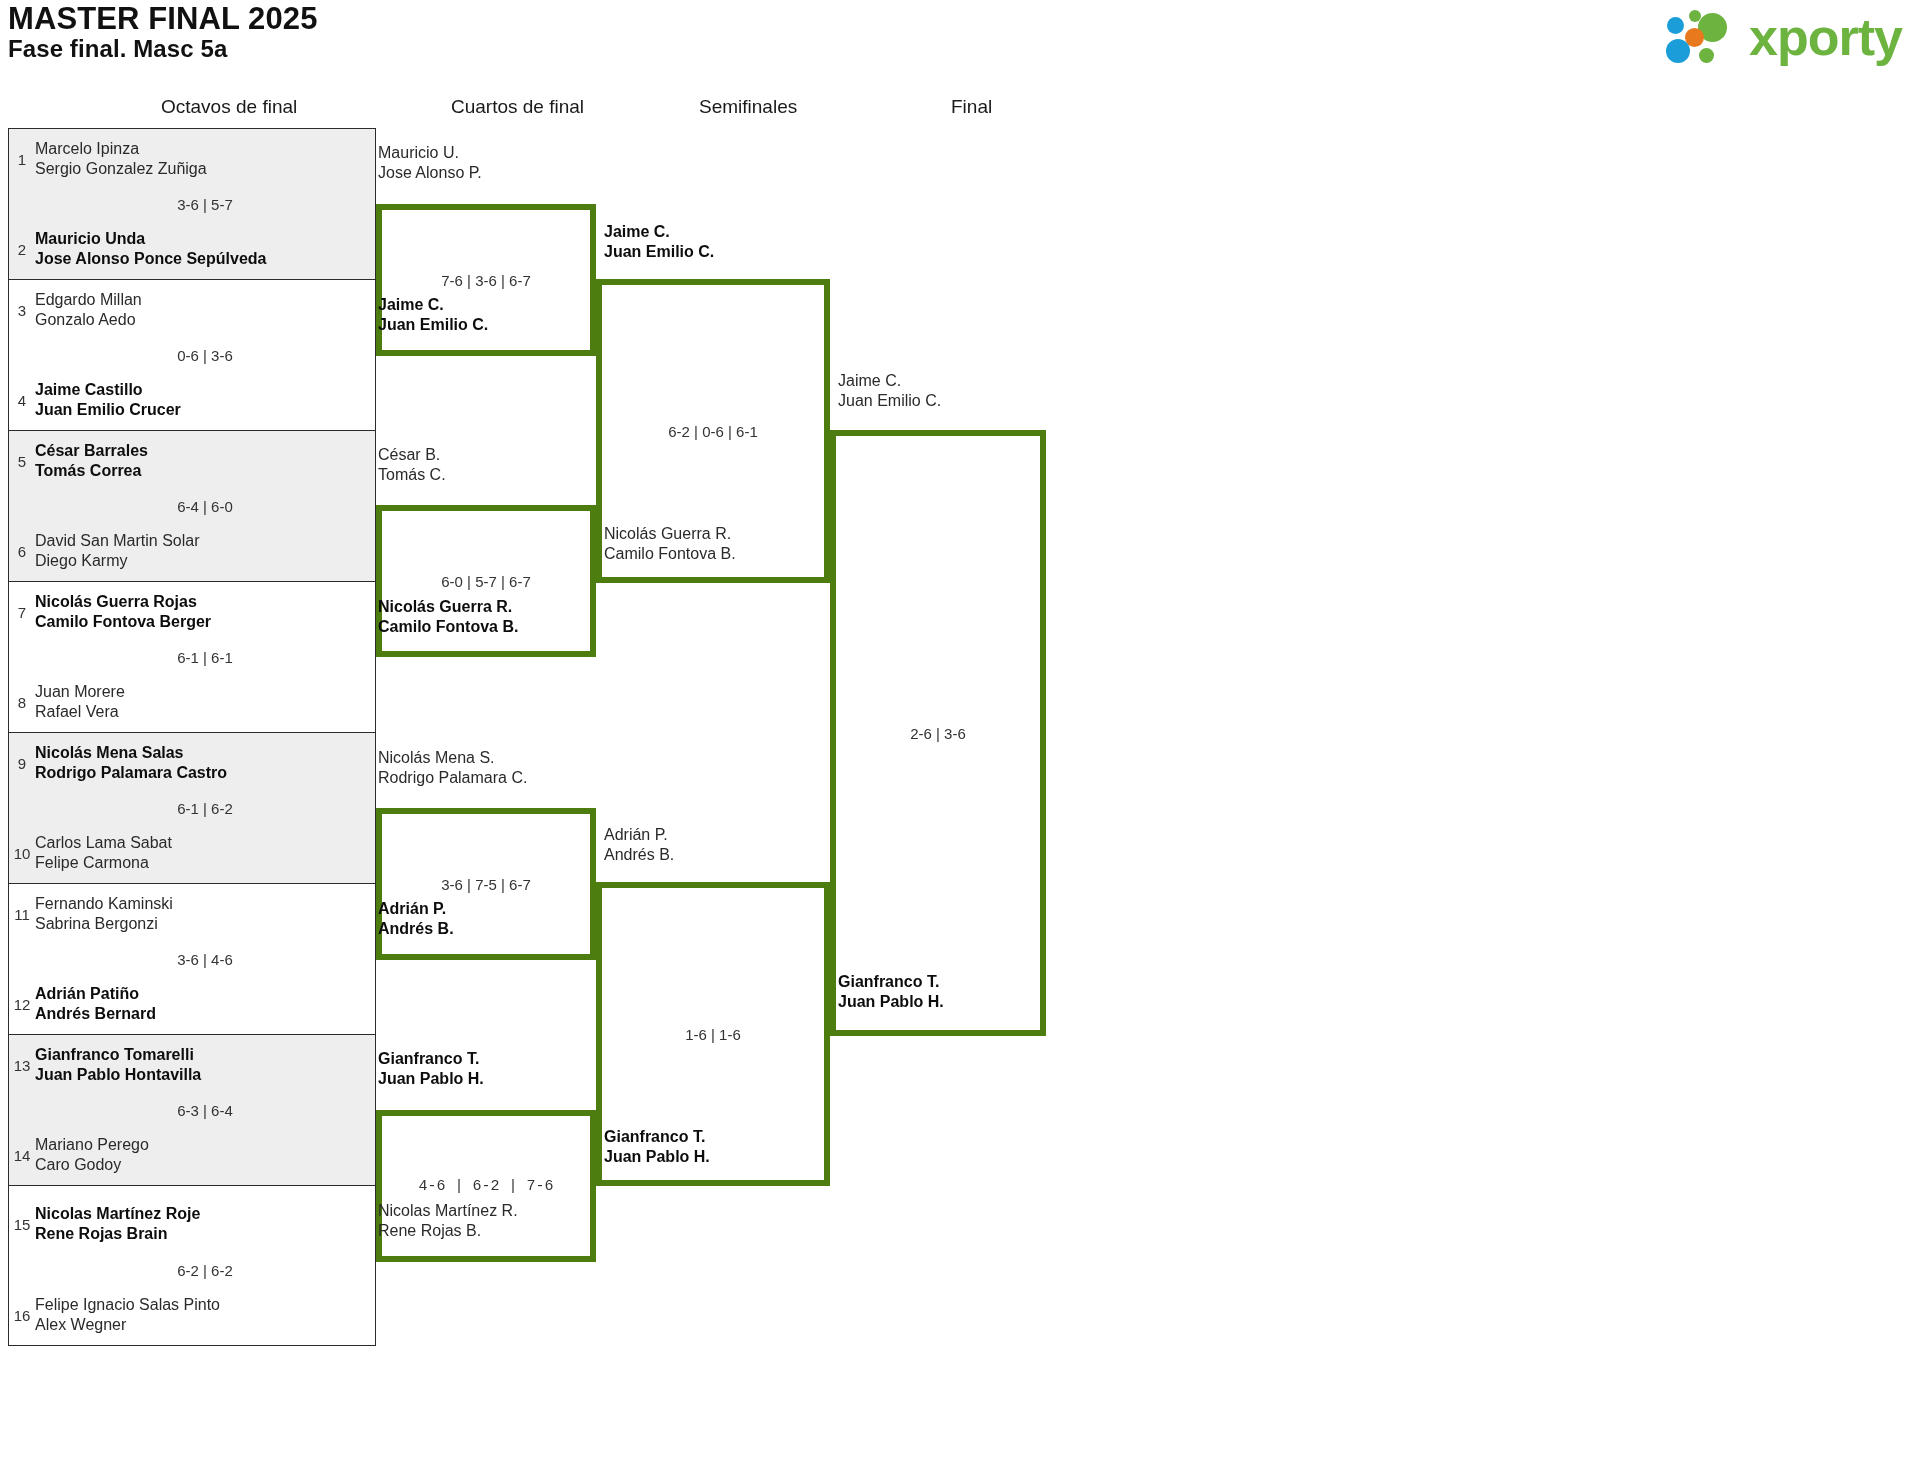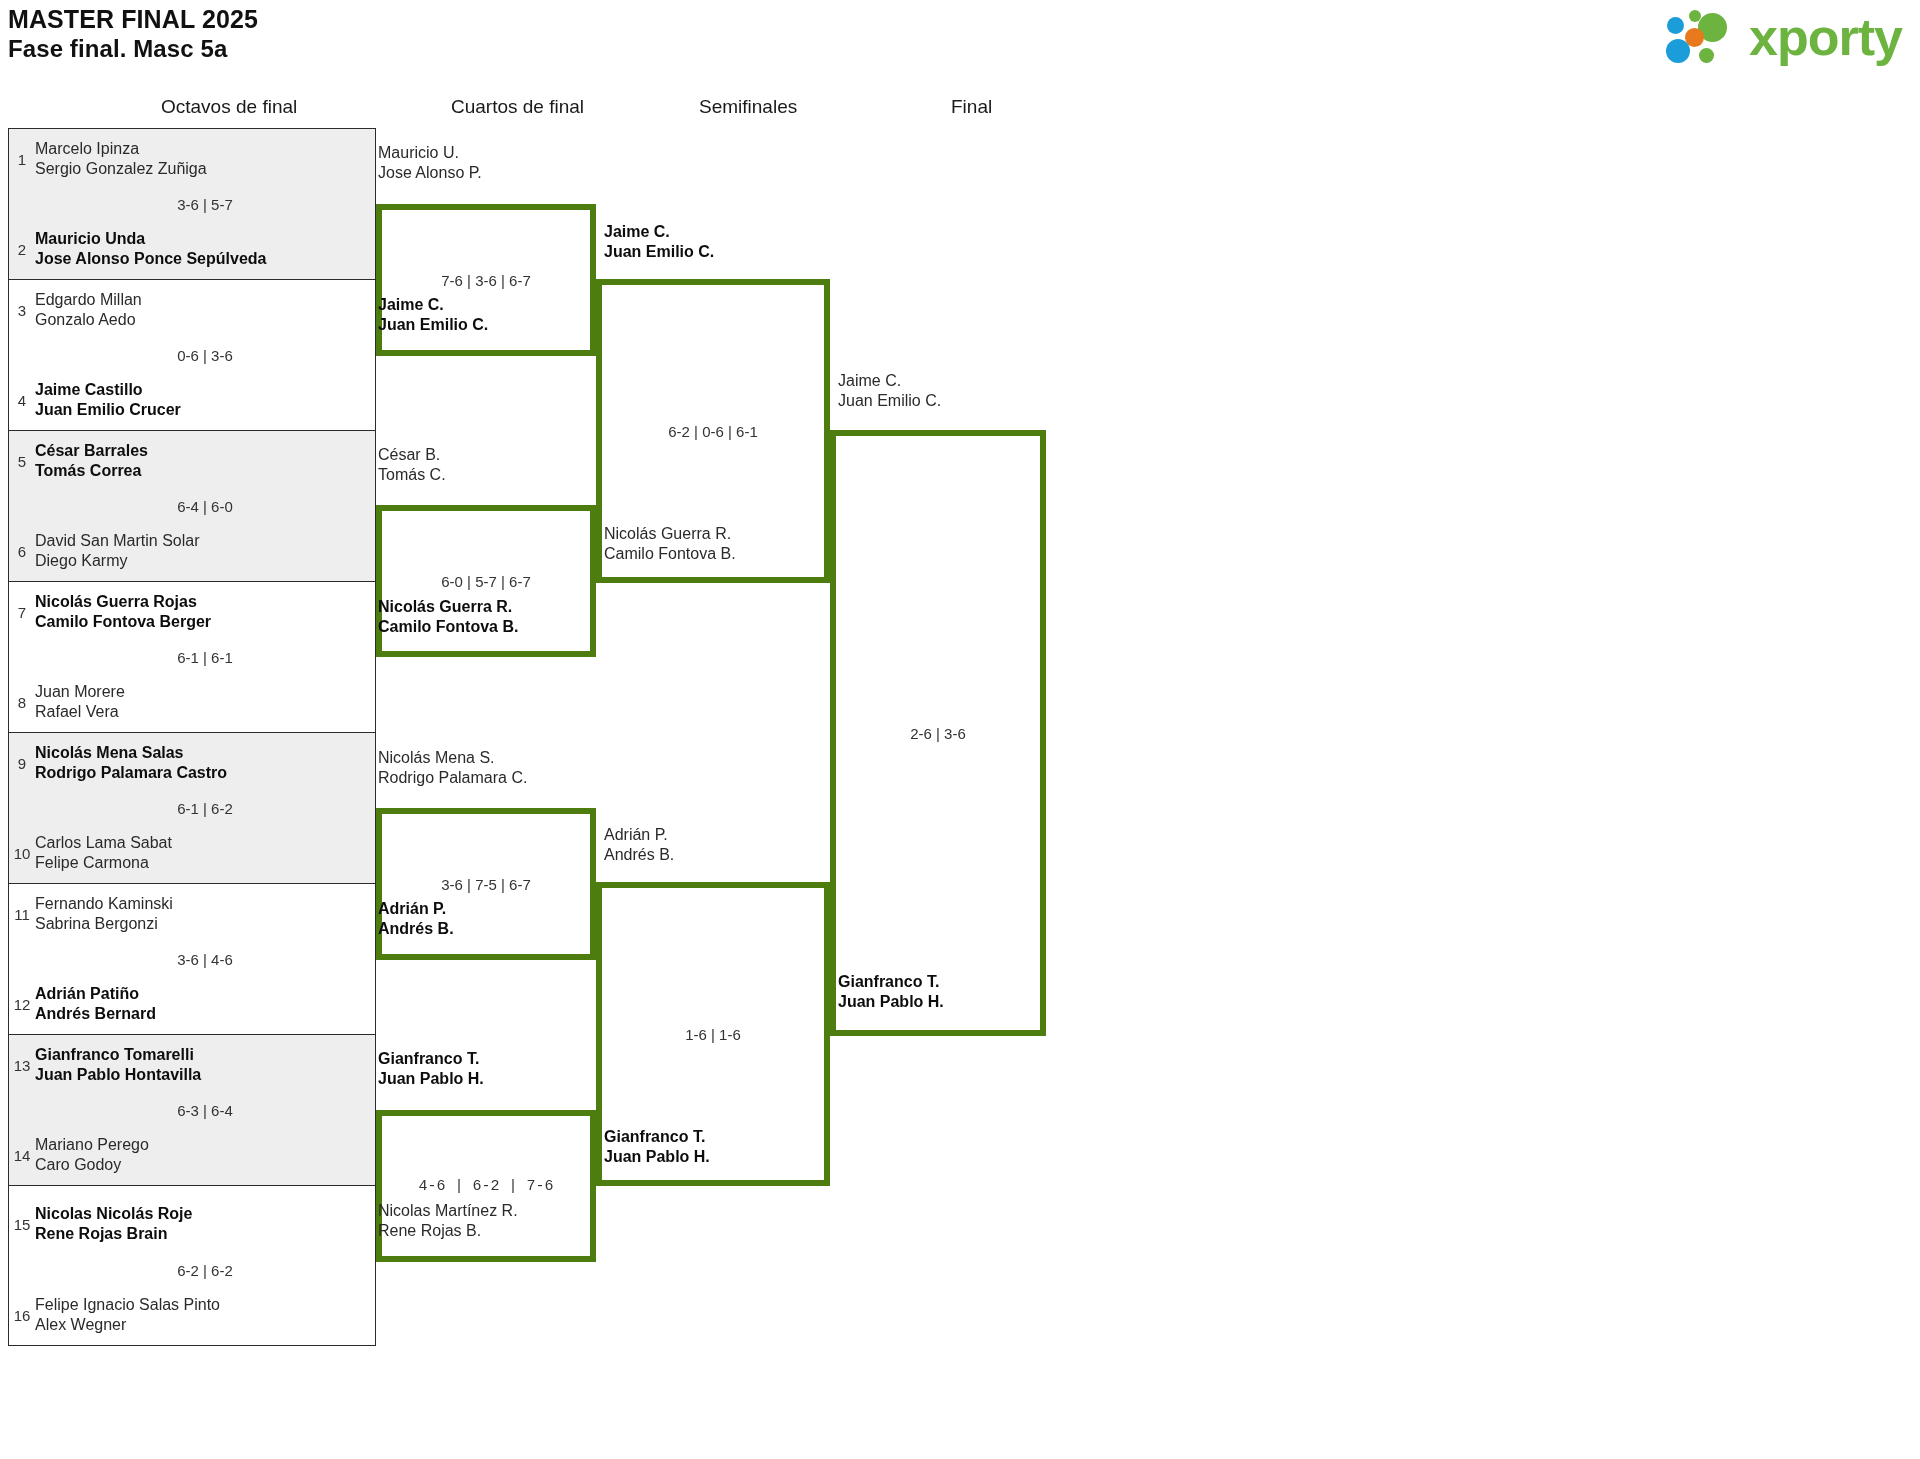--- a/index.html
+++ b/index.html
@@ -7,21 +7,21 @@
     width: 1920px; height: 1459px;
     background: #ffffff;
     font-family: "Liberation Sans", sans-serif;
     color: #1a1a1a;
     overflow: hidden;
   }
   #root { position: relative; width: 1920px; height: 1459px; }
 
   
   .title-block { position: absolute; left: 8px; top: 4px; }
-  .title-line1 { font-size: 25px; font-weight: bold; letter-spacing: .1px; line-height: 30px; color: #111; }
+  .title-line1 { font-size: 31px; font-weight: bold; letter-spacing: .1px; line-height: 30px; color: #111; }
   .title-line2 { font-size: 24px; font-weight: bold; letter-spacing: .1px; line-height: 30px; color: #111; }
 
   .logo { position: absolute; right: 18px; top: 8px; display: flex; align-items: center; gap: 16px; }
   .logo-dots { position: relative; width: 68px; height: 58px; }
   .logo-dots i { position: absolute; border-radius: 50%; display: block; }
   .d1 { width: 17px; height: 17px; background: #1b9dd9; left: 2px;  top: 9px; }
   .d2 { width: 12px; height: 12px; background: #6cb33f; left: 24px; top: 2px; }
   .d3 { width: 29px; height: 29px; background: #6cb33f; left: 33px; top: 5px; }
   .d4 { width: 19px; height: 19px; background: #e8791c; left: 20px; top: 20px; }
   .d5 { width: 24px; height: 24px; background: #1b9dd9; left: 1px;  top: 31px; }
@@ -163,21 +163,21 @@
       <div class="r1-score">6-3 | 6-4</div>
       <div class="r1-team bot">
           <span class="seed">14</span>
           <span class="names"><span>Mariano Perego</span><br><span>Caro Godoy</span></span>
         </div>
     </div>
 
     <div class="r1-pair">
       <div class="r1-team top">
           <span class="seed">15</span>
-          <span class="names win"><span>Nicolas Nicolás Roje</span><br><span>Rene Rojas Brain</span></span>
+          <span class="names win"><span>Nicolas Martínez Roje</span><br><span>Rene Rojas Brain</span></span>
         </div>
       <div class="r1-score">6-2 | 6-2</div>
       <div class="r1-team bot">
           <span class="seed">16</span>
           <span class="names"><span>Felipe Ignacio Salas Pinto</span><br><span>Alex Wegner</span></span>
         </div>
     </div>
   </div>
 
   <div class="lbl" style="left:378px; top:143px;"><span>Mauricio U.</span><br><span>Jose Alonso P.</span></div>

